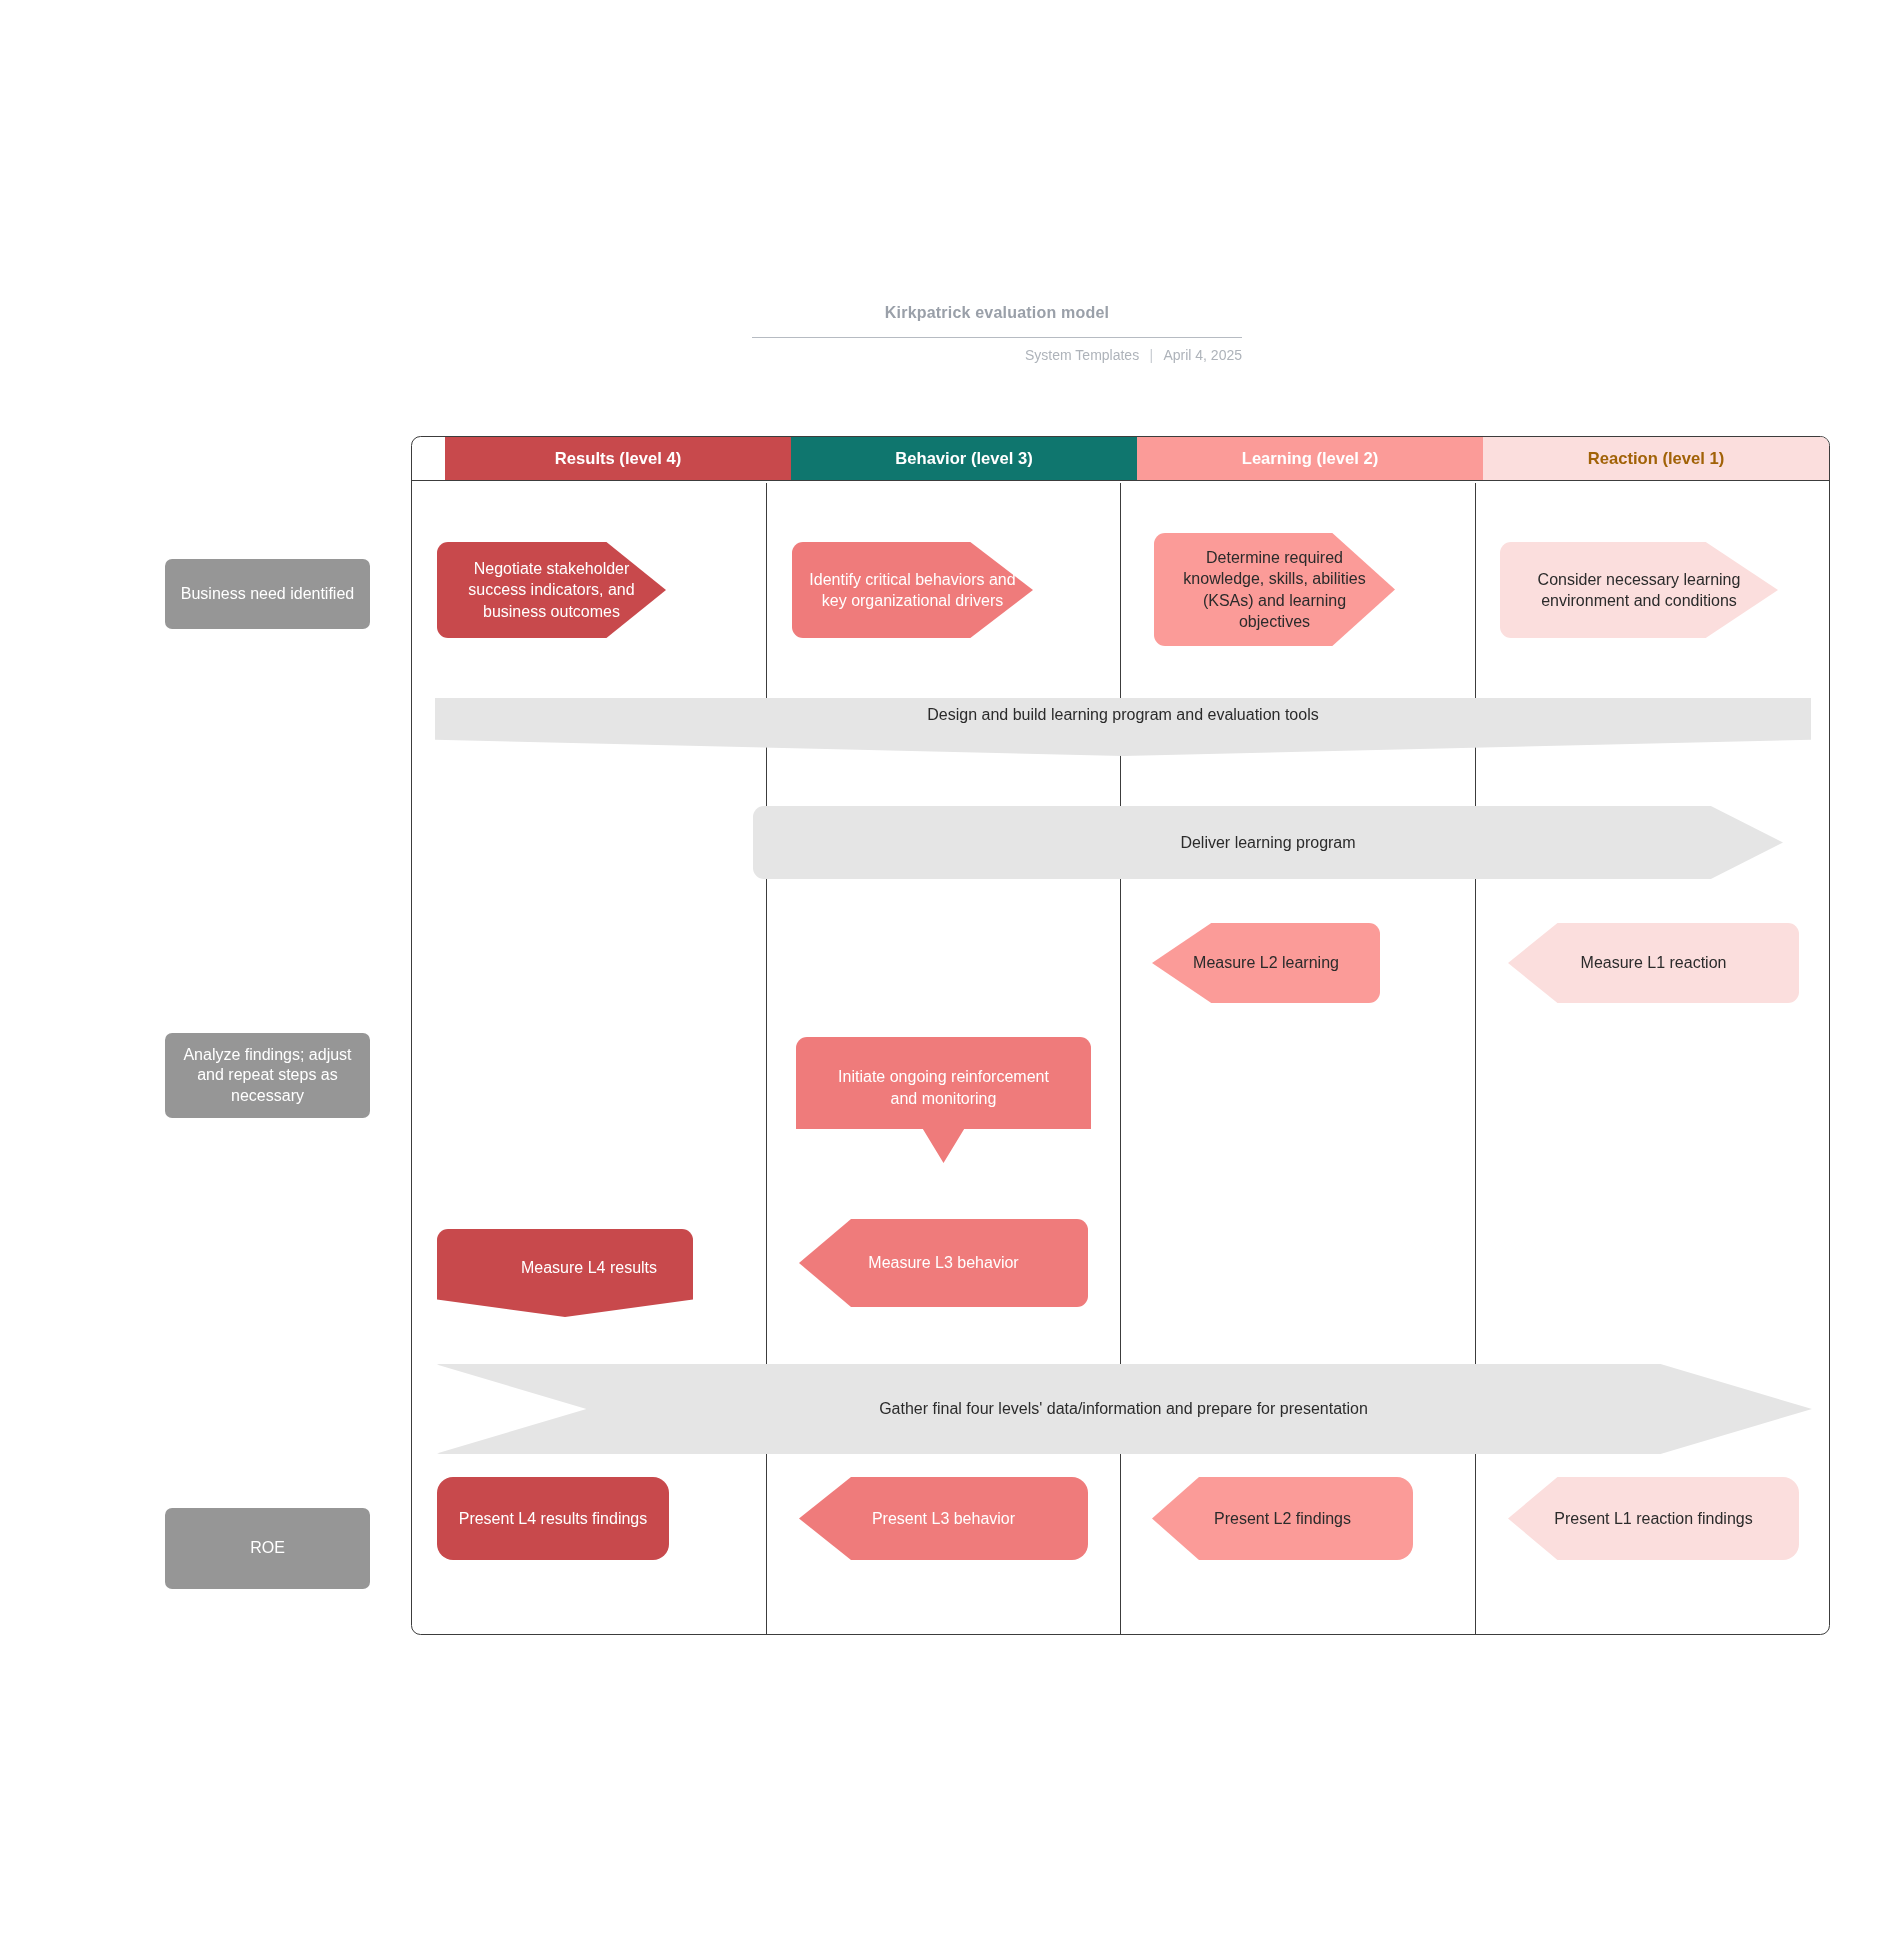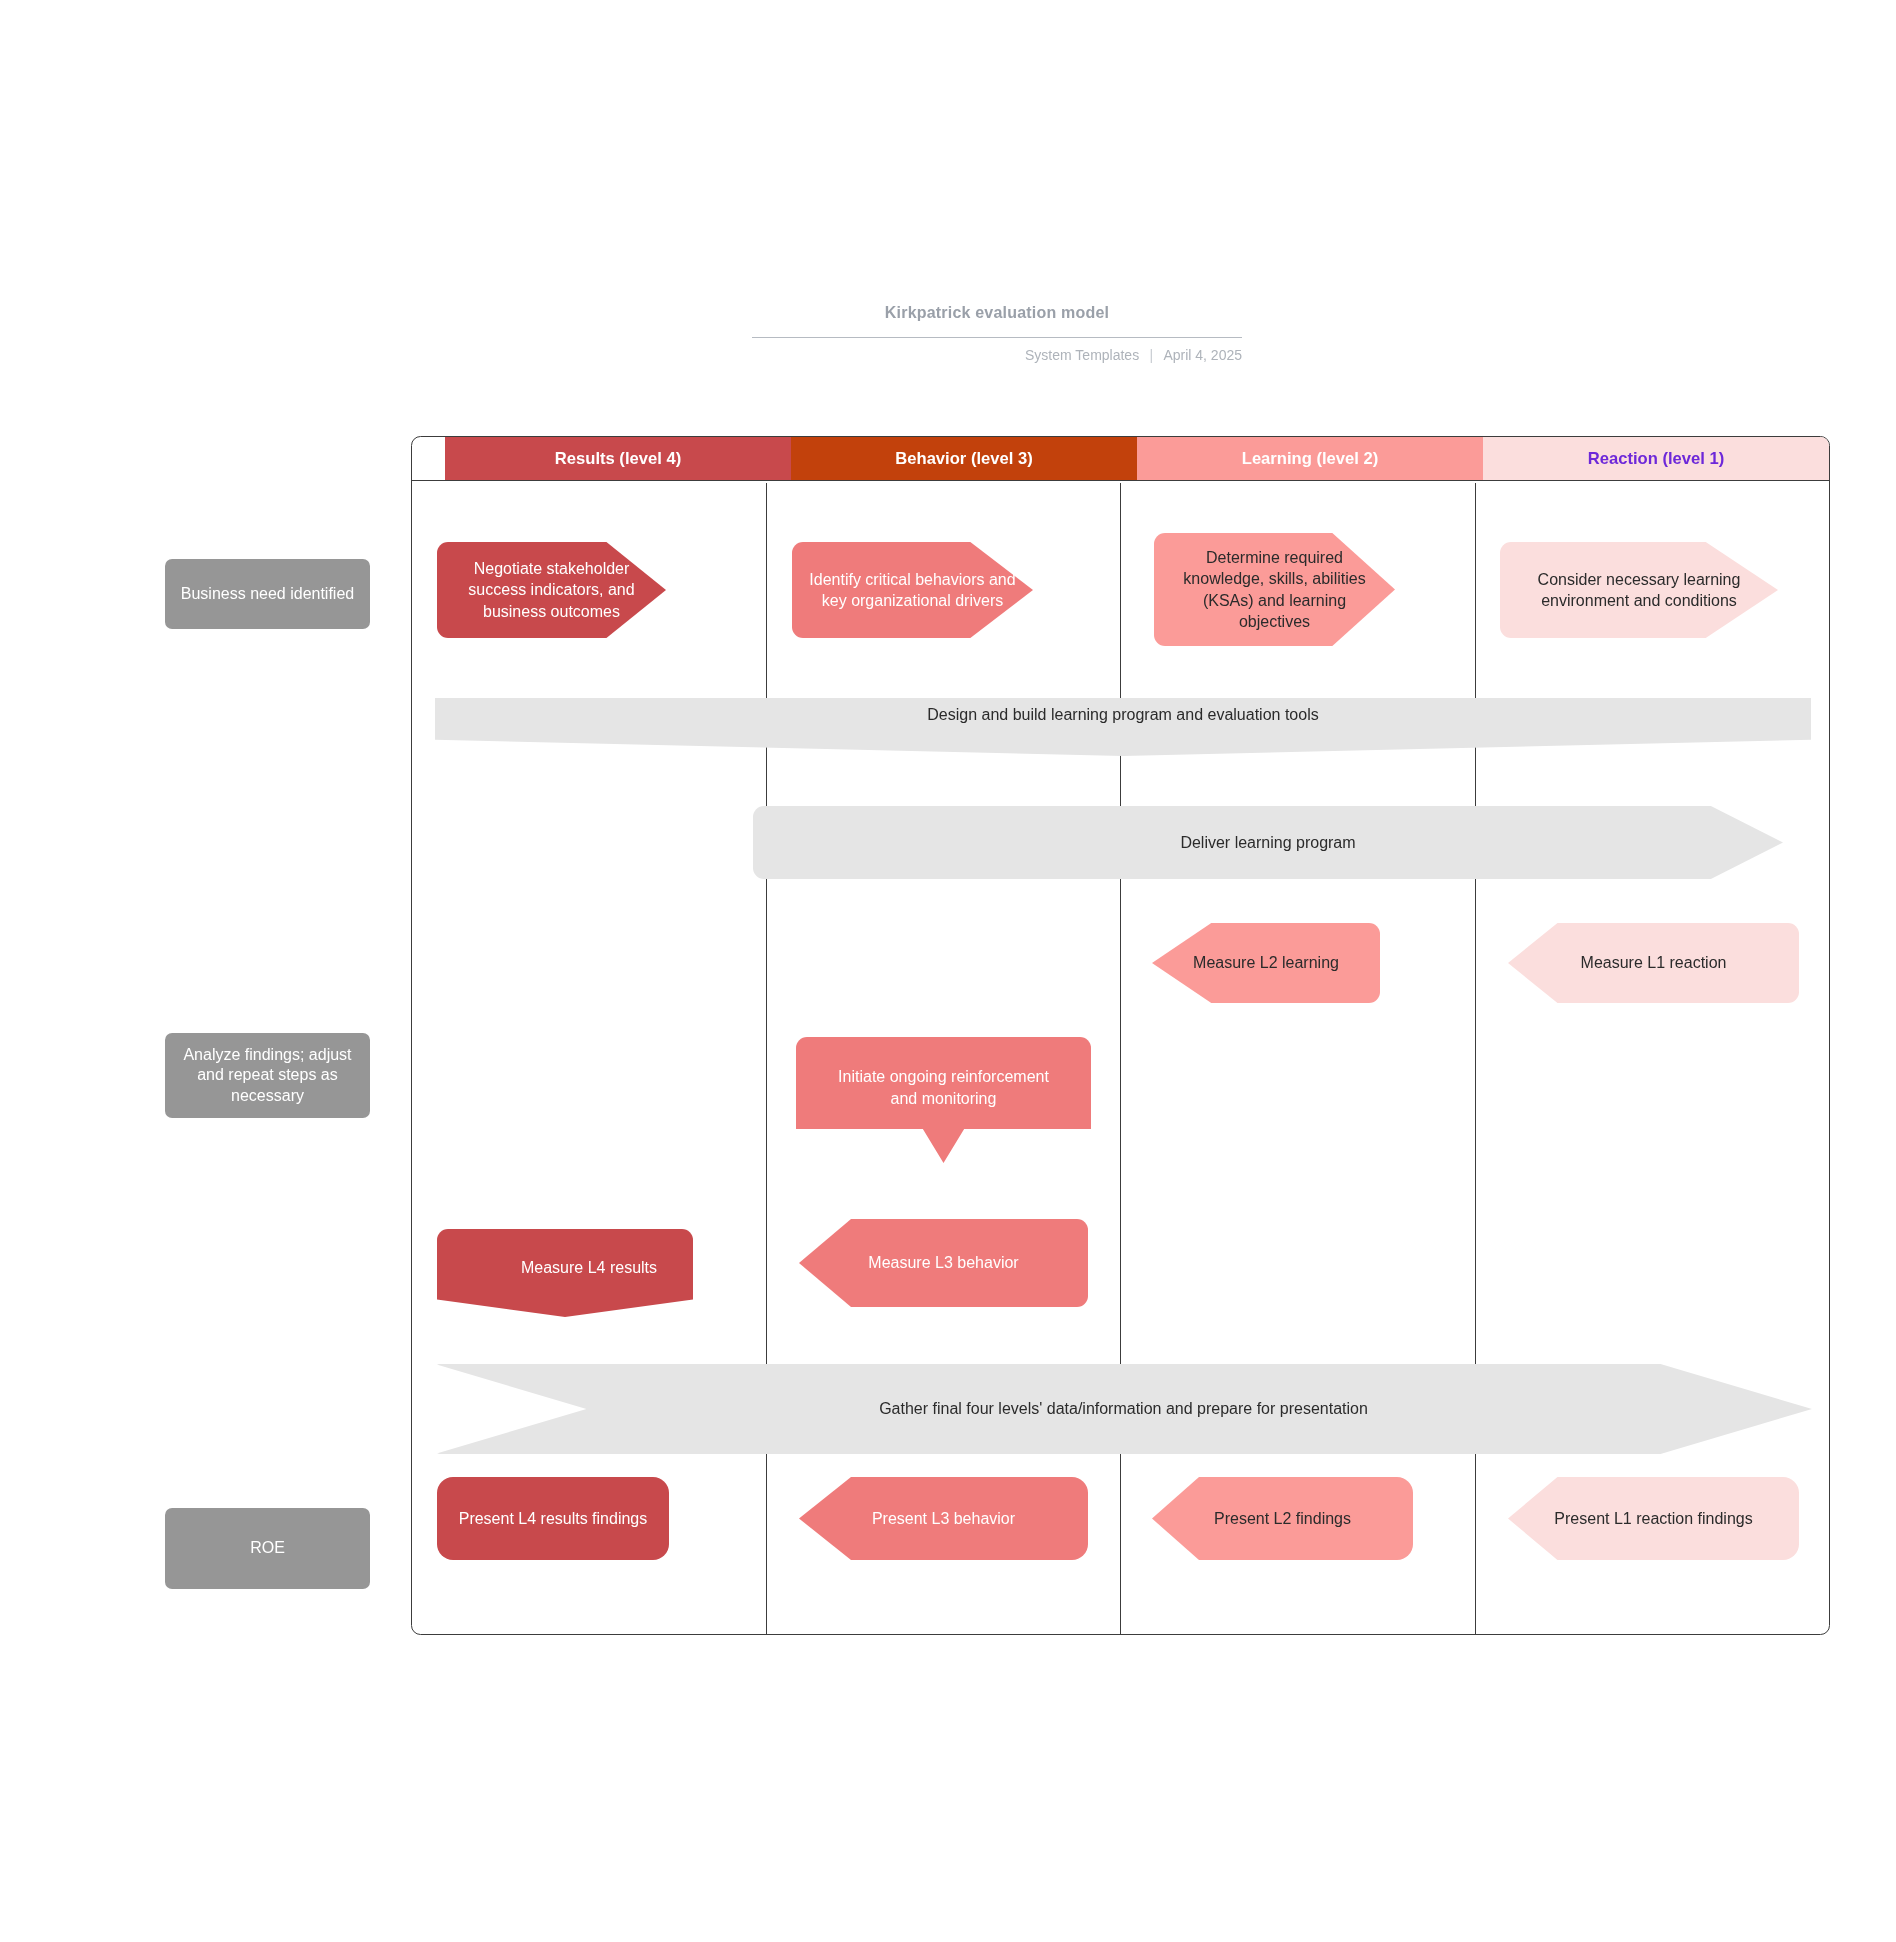--- a/index.html
+++ b/index.html
@@ -41,21 +41,21 @@
     position: absolute; left: 411px; top: 436px;
     width: 1419px; height: 1199px;
     border: 1.6px solid #3c3c3c; border-radius: 9.5px;
     overflow: hidden; background: #fff;
   }
   .head-row { display: flex; height: 44px; border-bottom: 1.6px solid #3c3c3c; padding-left: 33px; }
   .head-cell {
     flex: 1 1 0; display: flex; align-items: center; justify-content: center;
     font-size: 16.6px; font-weight: bold; color: #ffffff;
   }
-  .head-cell.h4 { color: #6d28d9; }
+  .head-cell.h4 { color: #a16207; }
   .col-lines { position: absolute; left: 0; top: 46px; width: 100%; height: 1152px; display: flex; }
   .col-line { flex: 1 1 0; border-right: 1.6px solid #3c3c3c; }
   .col-line:last-child { border-right: none; }
 
   
   .shape {
     position: absolute;
     display: flex; align-items: center; justify-content: center;
     text-align: center;
     font-size: 16px; line-height: 21.3px;
@@ -105,21 +105,21 @@
   <div class="stage-label" style="left:165px; top:1508px; width:205px; height:81px;">
     <span>ROE</span>
   </div>
 
   <div class="table-frame">
 
     <div class="head-row">
       <div class="head-cell h1" style="background:#c8494c;">
         <span>Results (level 4)</span>
       </div>
-      <div class="head-cell h2" style="background:#c2410c;">
+      <div class="head-cell h2" style="background:#0f766e;">
         <span>Behavior (level 3)</span>
       </div>
       <div class="head-cell h3" style="background:#fb9b98;">
         <span>Learning (level 2)</span>
       </div>
       <div class="head-cell h4" style="background:#fbdedd;">
         <span>Reaction (level 1)</span>
       </div>
     </div>
 

